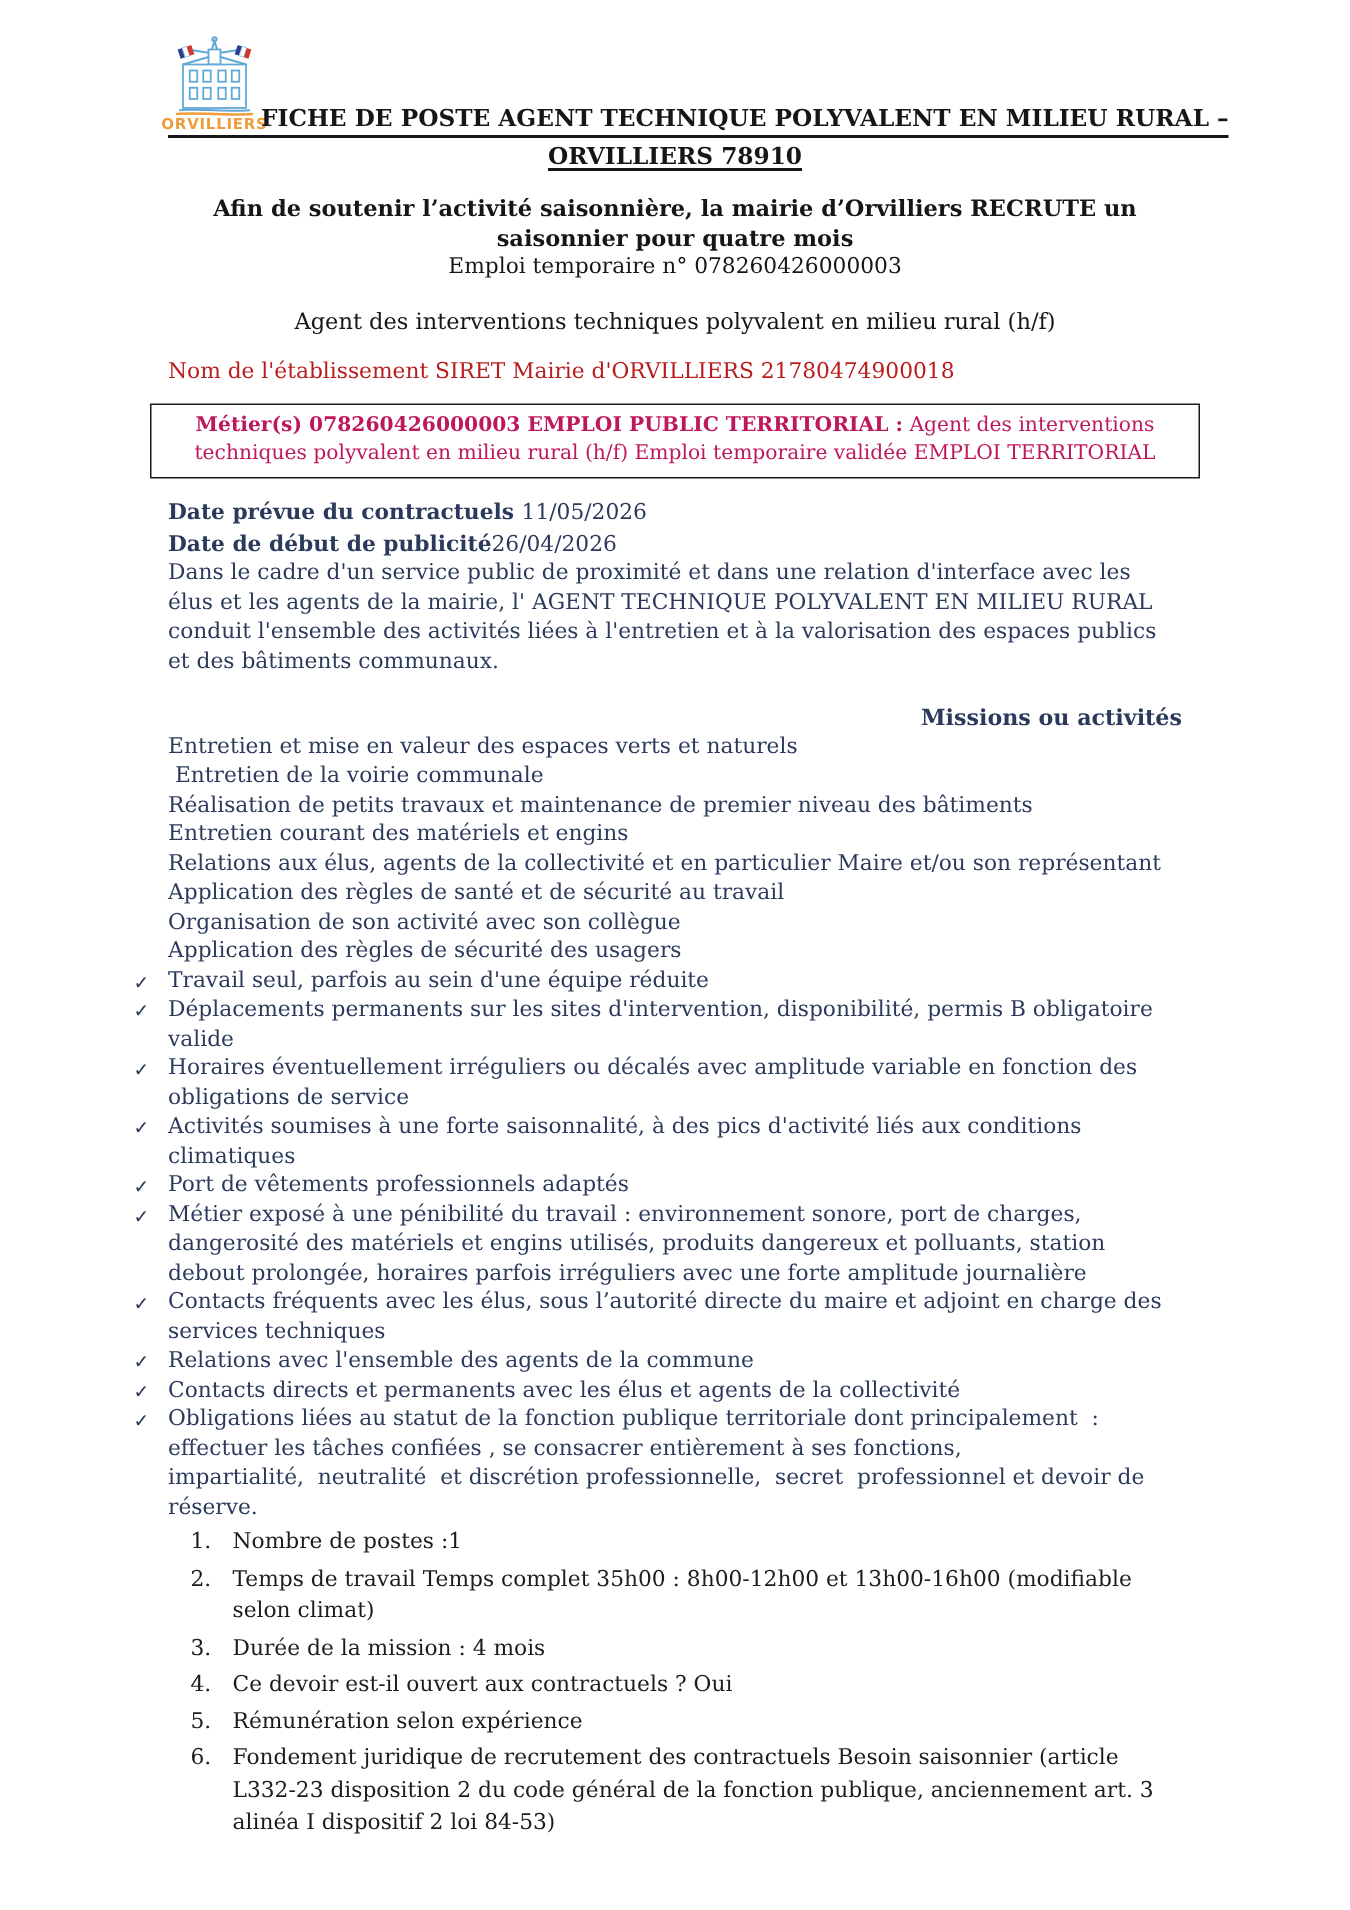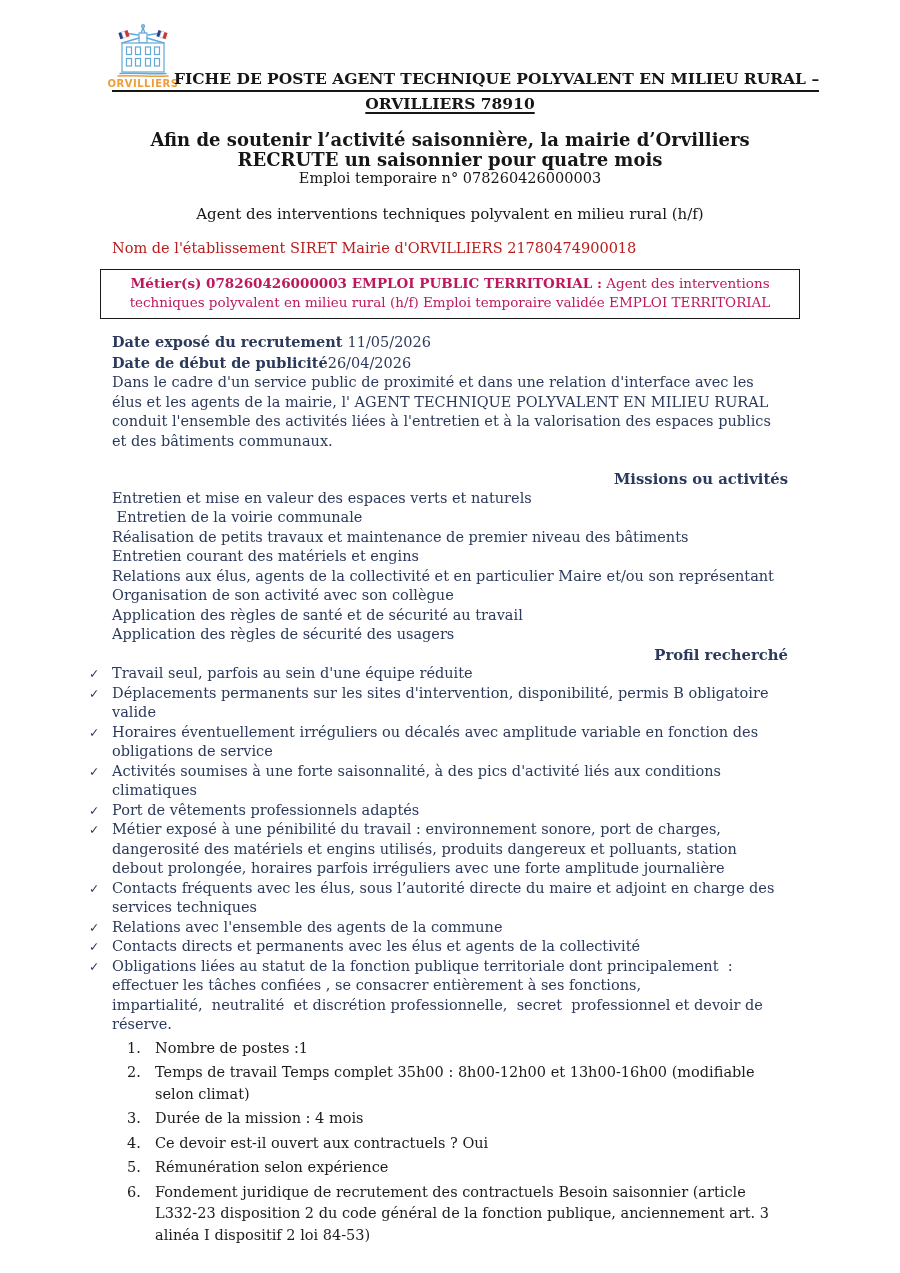--- a/index.html
+++ b/index.html
@@ -36,21 +36,21 @@
   .title-line2{
     font-weight:bold;font-size:15.5px;line-height:23px;color:#161616;
     text-decoration:underline;
     text-decoration-thickness:2px;
     text-underline-offset:3px;
   }
 
   
   .intro-bold{
     margin:15px 0 0 0;text-align:center;
-    font-weight:bold;font-size:18px;line-height:19.5px;color:#161616;
+    font-weight:bold;font-size:15px;line-height:19.5px;color:#161616;
   }
   .intro-ref{margin:0;text-align:center;font-size:14.5px;line-height:18px;color:#161616;}
 
   .job-title{
     margin:19px 0 0 0;text-align:center;
     font-weight:normal;font-size:15px;line-height:17px;color:#161616;
   }
   .etab{margin:17px 0 0 0;font-size:14.5px;line-height:16px;color:#b91c1c;}
 
   
@@ -153,48 +153,47 @@
     <p class="intro-ref">Emploi temporaire n° 078260426000003</p>
 
     <p class="job-title">Agent des interventions techniques polyvalent en milieu rural (h/f)</p>
 
     <p class="etab">Nom de l'établissement SIRET Mairie d'ORVILLIERS 21780474900018</p>
 
     <div class="metier-box"><span class="bold">Métier(s) 078260426000003 EMPLOI PUBLIC TERRITORIAL :</span><span>  Agent des interventions techniques polyvalent en milieu rural (h/f) Emploi temporaire validée EMPLOI TERRITORIAL</span></div>
 
     <div class="dates navy">
 
-        <div class="date-row"><span class="bold">Date exposé du recrutement </span><span>11/05/2026</span></div>
+        <div class="date-row"><span class="bold">Date prévue du contractuels </span><span>11/05/2026</span></div>
 
         <div class="date-row"><span class="bold">Date de début de publicité</span><span>26/04/2026</span></div>
       </div>
 
     <p class="desc navy">Dans le cadre d'un service public de proximité et dans une relation d'interface avec les élus et les agents de la mairie, l' AGENT TECHNIQUE POLYVALENT EN MILIEU RURAL conduit l'ensemble des activités liées à l'entretien et à la valorisation des espaces publics et des bâtiments communaux.</p>
 
     <h3 class="section-h navy">Missions ou activités</h3>
     <div class="missions navy">
 
         <div class="mission-line">Entretien et mise en valeur des espaces verts et naturels</div>
 
         <div class="mission-line"> Entretien de la voirie communale</div>
 
         <div class="mission-line">Réalisation de petits travaux et maintenance de premier niveau des bâtiments</div>
 
         <div class="mission-line">Entretien courant des matériels et engins</div>
 
         <div class="mission-line">Relations aux élus, agents de la collectivité et en particulier Maire et/ou son représentant</div>
 
+        <div class="mission-line">Application des règles de santé et de sécurité au travail</div>
+
         <div class="mission-line">Organisation de son activité avec son collègue</div>
 
-        <div class="mission-line">Application des règles de santé et de sécurité au travail</div>
-
         <div class="mission-line">Application des règles de sécurité des usagers</div>
       </div>
 
-    <h3 class="section-h tight navy">Profil recherché</h3>
     <div class="profil navy">
 
         <div class="check-row">
           <span class="check">✓</span>
           <span class="check-text">Travail seul, parfois au sein d'une équipe réduite</span>
         </div>
 
         <div class="check-row">
           <span class="check">✓</span>
           <span class="check-text">Déplacements permanents sur les sites d'intervention, disponibilité, permis B obligatoire valide</span>

